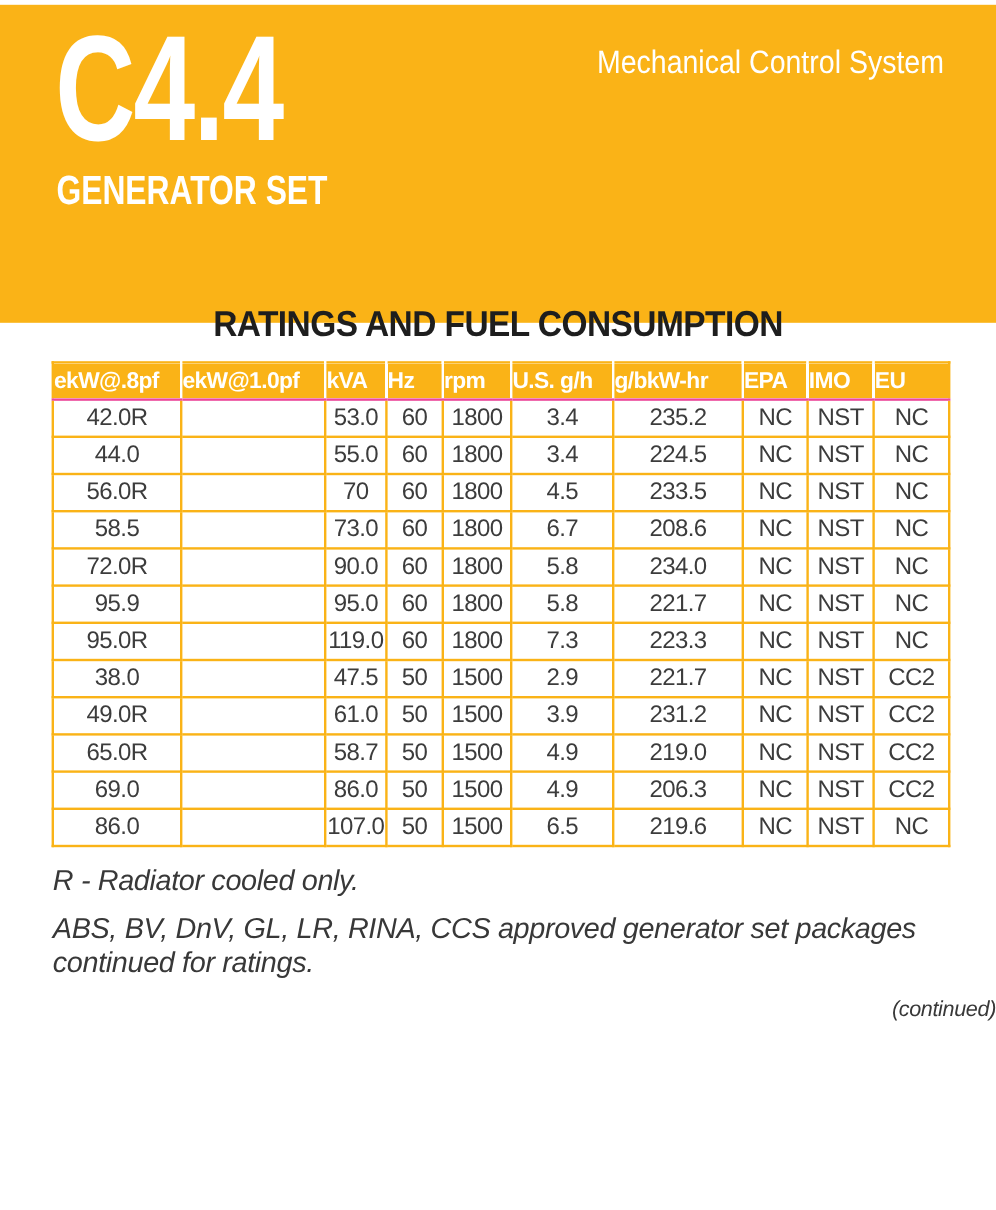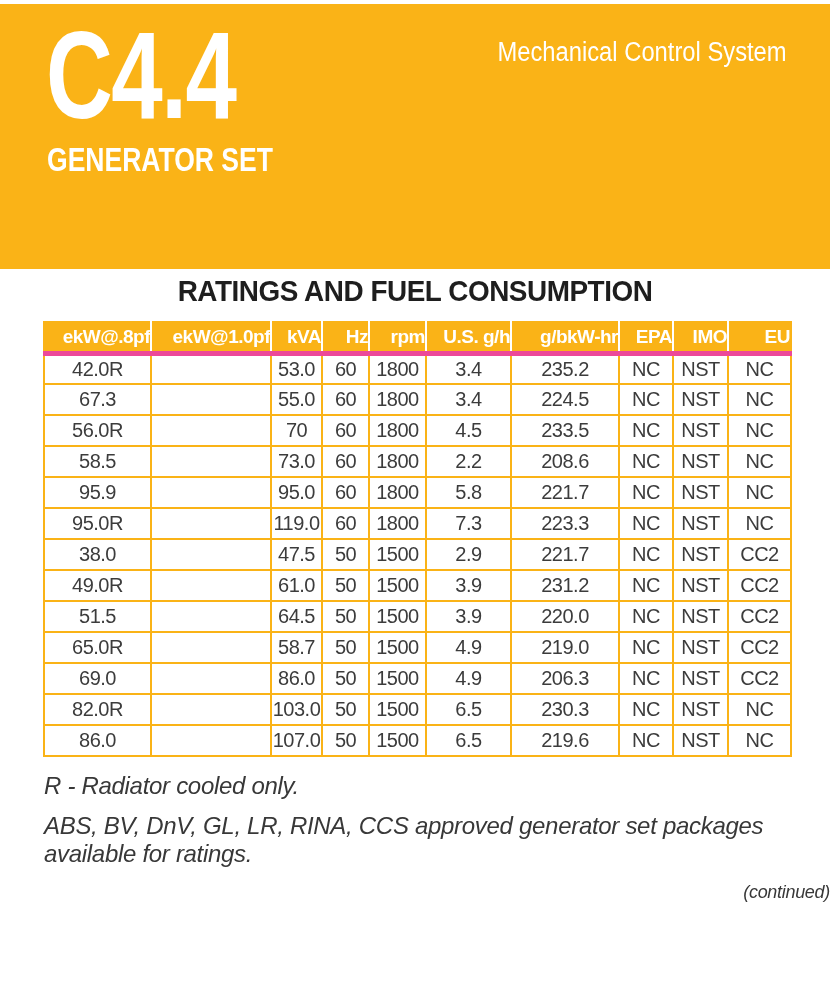--- a/index.html
+++ b/index.html
@@ -60,21 +60,20 @@
     transform-origin: right top;
     white-space: nowrap;
   }
 
   
   .content {
     position: absolute;
     left: 0;
     top: 205px;
     width: 830px;
-    margin-top: 20px;
   }
   .section-title {
     margin-top: 49px;
     text-align: center;
     font-size: 30px;
     font-weight: bold;
     color: var(--title-dark);
     transform: scaleX(0.93);
     transform-origin: center top;
     letter-spacing: -0.5px;
@@ -89,24 +88,24 @@
     table-layout: fixed;
     width: 747px;
     border: 2px solid var(--brand);
   }
   table.ratings th {
     background: var(--brand);
     color: #ffffff;
     font-weight: bold;
     font-size: 19px;
     height: 31px;
-    text-align: right;
+    text-align: left;
     vertical-align: middle;
     border-left: 2px solid #ffffff;
-    border-bottom: 5px solid #ec4899;
+    border-bottom: 2px solid #ec4899;
     letter-spacing: -0.5px;
     overflow: hidden;
     white-space: nowrap;
   }
   table.ratings th:first-child { border-left: none; }
   table.ratings td {
     background: #ffffff;
     color: var(--text-dark);
     font-size: 20px;
     height: 31px;
@@ -184,21 +183,21 @@
             <td>53.0</td>
             <td>60</td>
             <td>1800</td>
             <td>3.4</td>
             <td>235.2</td>
             <td>NC</td>
             <td>NST</td>
             <td>NC</td>
           </tr>
           <tr>
-            <td>67.3</td>
+            <td>44.0</td>
             <td></td>
             <td>55.0</td>
             <td>60</td>
             <td>1800</td>
             <td>3.4</td>
             <td>224.5</td>
             <td>NC</td>
             <td>NST</td>
             <td>NC</td>
           </tr>
@@ -213,22 +212,34 @@
             <td>NC</td>
             <td>NST</td>
             <td>NC</td>
           </tr>
           <tr>
             <td>58.5</td>
             <td></td>
             <td>73.0</td>
             <td>60</td>
             <td>1800</td>
-            <td>2.2</td>
+            <td>6.7</td>
             <td>208.6</td>
+            <td>NC</td>
+            <td>NST</td>
+            <td>NC</td>
+          </tr>
+          <tr>
+            <td>72.0R</td>
+            <td></td>
+            <td>90.0</td>
+            <td>60</td>
+            <td>1800</td>
+            <td>5.8</td>
+            <td>234.0</td>
             <td>NC</td>
             <td>NST</td>
             <td>NC</td>
           </tr>
           <tr>
             <td>95.9</td>
             <td></td>
             <td>95.0</td>
             <td>60</td>
             <td>1800</td>
@@ -268,32 +279,20 @@
             <td>61.0</td>
             <td>50</td>
             <td>1500</td>
             <td>3.9</td>
             <td>231.2</td>
             <td>NC</td>
             <td>NST</td>
             <td>CC2</td>
           </tr>
           <tr>
-            <td>51.5</td>
-            <td></td>
-            <td>64.5</td>
-            <td>50</td>
-            <td>1500</td>
-            <td>3.9</td>
-            <td>220.0</td>
-            <td>NC</td>
-            <td>NST</td>
-            <td>CC2</td>
-          </tr>
-          <tr>
             <td>65.0R</td>
             <td></td>
             <td>58.7</td>
             <td>50</td>
             <td>1500</td>
             <td>4.9</td>
             <td>219.0</td>
             <td>NC</td>
             <td>NST</td>
             <td>CC2</td>
@@ -302,48 +301,36 @@
             <td>69.0</td>
             <td></td>
             <td>86.0</td>
             <td>50</td>
             <td>1500</td>
             <td>4.9</td>
             <td>206.3</td>
             <td>NC</td>
             <td>NST</td>
             <td>CC2</td>
-          </tr>
-          <tr>
-            <td>82.0R</td>
-            <td></td>
-            <td>103.0</td>
-            <td>50</td>
-            <td>1500</td>
-            <td>6.5</td>
-            <td>230.3</td>
-            <td>NC</td>
-            <td>NST</td>
-            <td>NC</td>
           </tr>
           <tr>
             <td>86.0</td>
             <td></td>
             <td>107.0</td>
             <td>50</td>
             <td>1500</td>
             <td>6.5</td>
             <td>219.6</td>
             <td>NC</td>
             <td>NST</td>
             <td>NC</td>
           </tr>
         </tbody>
     </table>
   </div>
 
   <div class="notes">
     <div class="note-line">R - Radiator cooled only.</div>
-    <div class="note-line">ABS, BV, DnV, GL, LR, RINA, CCS approved generator set packages available for ratings.</div>
+    <div class="note-line">ABS, BV, DnV, GL, LR, RINA, CCS approved generator set packages continued for ratings.</div>
   </div>
 
   <div class="continued">(continued)</div>
 </div>
 
 </body></html>

